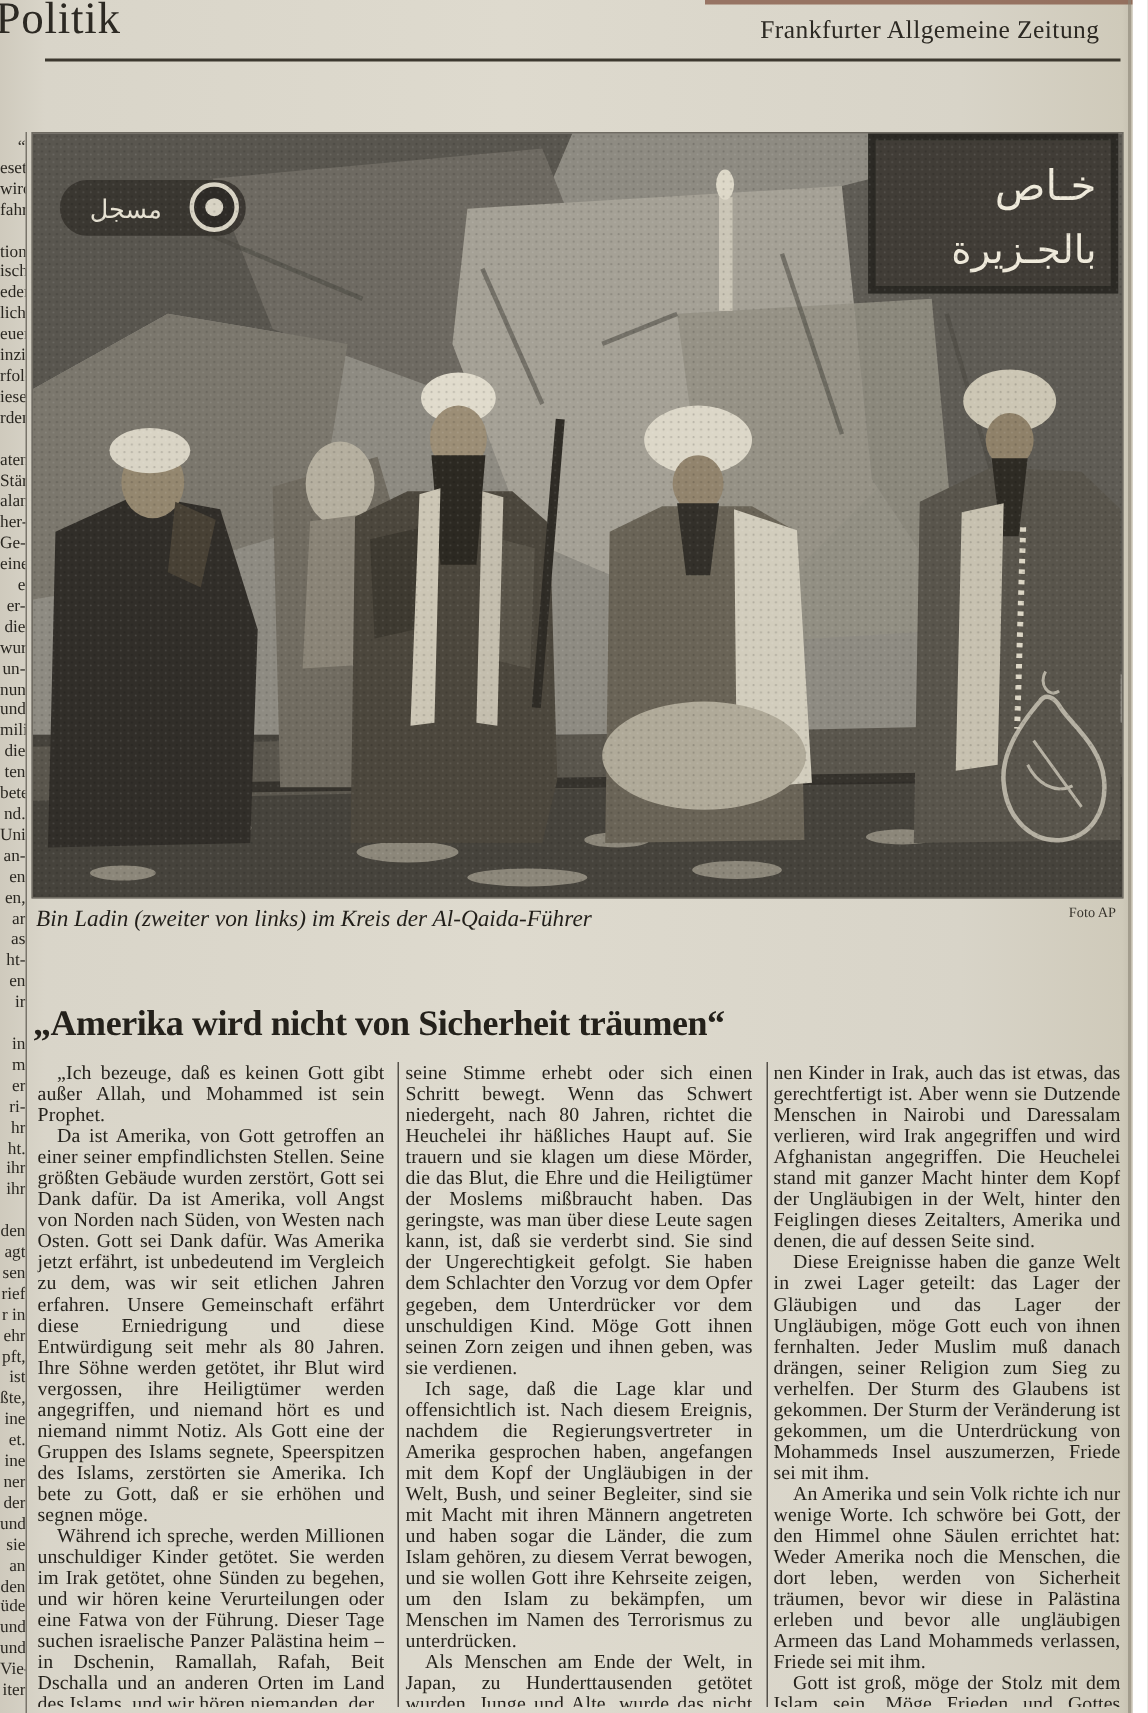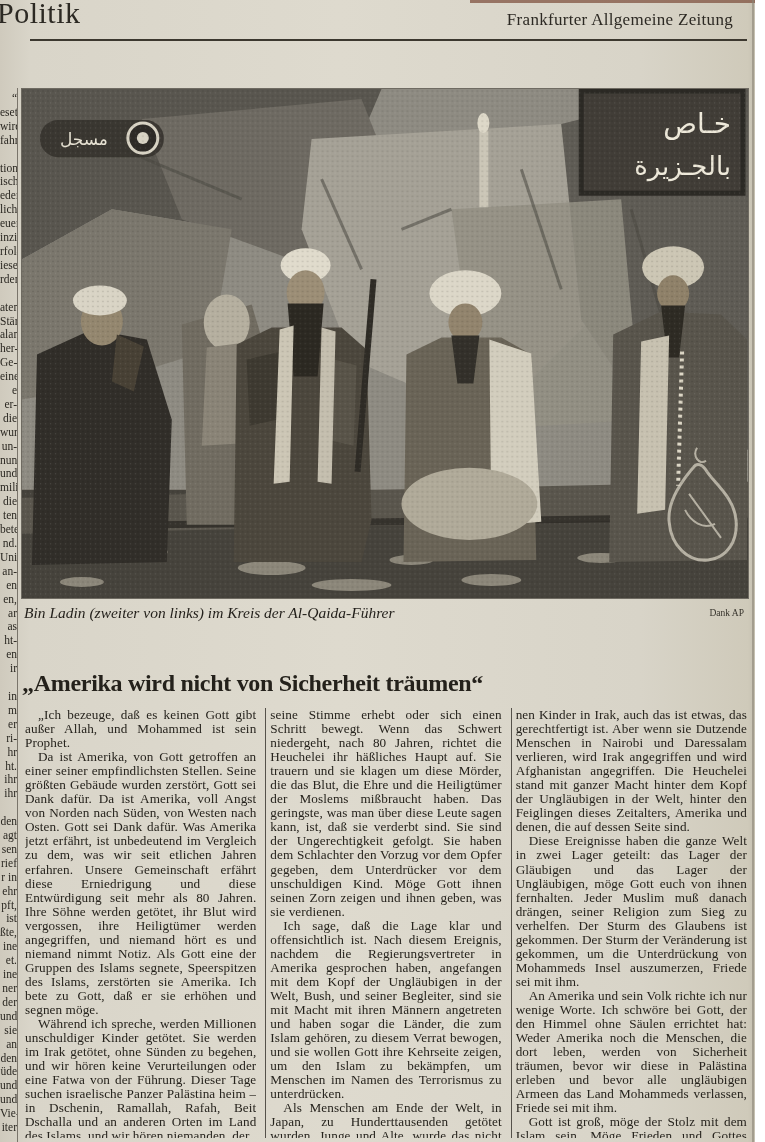--- a/index.html
+++ b/index.html
@@ -28,21 +28,21 @@
     overflow:hidden;font-size:11.5px;line-height:13.9px;
     white-space:pre-line;text-align:right;color:#2a2721;
   }
   .page-vline{position:absolute;top:88px;left:17px;width:1px;height:1054px;background:#79746a;}
 
   
   .photo{position:absolute;top:88px;left:21px;width:726px;height:509px;border:1px solid #6f6b62;background:#8e8b82;}
   .photo svg{display:block;width:100%;height:100%;}
 
   
-  .caption-row{position:absolute;top:604px;left:24px;width:722px;display:flex;justify-content:space-between;align-items:center;}
+  .caption-row{position:absolute;top:604px;left:24px;width:722px;display:flex;justify-content:space-between;align-items:flex-start;}
   .caption{font-style:italic;font-size:15.5px;color:#221f1a;}
   .credit{font-size:9.5px;color:#36332c;padding-right:2px;}
 
   
   .kicker{position:absolute;top:648px;left:25px;font-size:16px;color:#211e19;
           border-bottom:1.4px solid #211e19;padding-bottom:2px;display:inline-block;}
   .headline{position:absolute;top:670px;left:22px;width:700px;font-size:24px;font-weight:bold;
             color:#24211b;letter-spacing:-.3px;white-space:nowrap;}
 
   
@@ -239,21 +239,21 @@
         <text x="710" y="44" font-size="28" fill="#efeadb" text-anchor="end" font-family="DejaVu Sans, sans-serif">خـاص</text>
         <text x="710" y="86" font-size="26" fill="#efeadb" text-anchor="end" font-family="DejaVu Sans, sans-serif">بالجـزيرة</text>
       </g>
 
       <rect width="727" height="508" fill="url(#grain)"></rect>
     </svg>
   </div>
 
   <div class="caption-row">
     <span class="caption">Bin Ladin (zweiter von links) im Kreis der Al-Qaida-Führer</span>
-    <span class="credit">Dank AP</span>
+    <span class="credit">Foto AP</span>
   </div>
 
   <div class="headline">„Amerika wird nicht von Sicherheit träumen“</div>
 
   <div class="columns">
     <div class="col">
       <p class="ind">„Ich bezeuge, daß es keinen Gott gibt außer Allah, und Mohammed ist sein Prophet.</p>
       <p class="ind">Da ist Amerika, von Gott getroffen an einer seiner empfindlichsten Stellen. Seine größten Gebäude wurden zerstört, Gott sei Dank dafür. Da ist Amerika, voll Angst von Norden nach Süden, von Westen nach Osten. Gott sei Dank dafür. Was Amerika jetzt erfährt, ist unbedeutend im Vergleich zu dem, was wir seit etlichen Jahren erfahren. Unsere Gemeinschaft erfährt diese Erniedrigung und diese Entwürdigung seit mehr als 80 Jahren. Ihre Söhne werden getötet, ihr Blut wird vergossen, ihre Heiligtümer werden angegriffen, und niemand hört es und niemand nimmt Notiz. Als Gott eine der Gruppen des Islams segnete, Speerspitzen des Islams, zerstörten sie Amerika. Ich bete zu Gott, daß er sie erhöhen und segnen möge.</p>
       <p class="ind">Während ich spreche, werden Millionen unschuldiger Kinder getötet. Sie werden im Irak getötet, ohne Sünden zu begehen, und wir hören keine Verurteilungen oder eine Fatwa von der Führung. Dieser Tage suchen israelische Panzer Palästina heim – in Dschenin, Ramallah, Rafah, Beit Dschalla und an anderen Orten im Land des Islams, und wir hören niemanden, der</p>
     </div>

